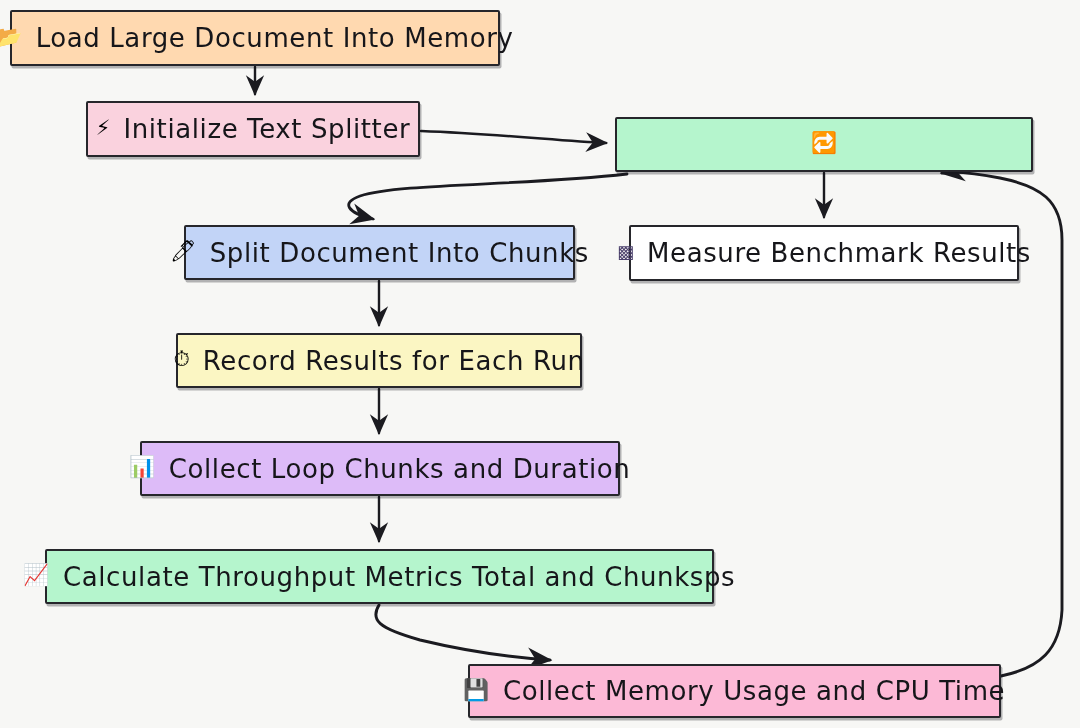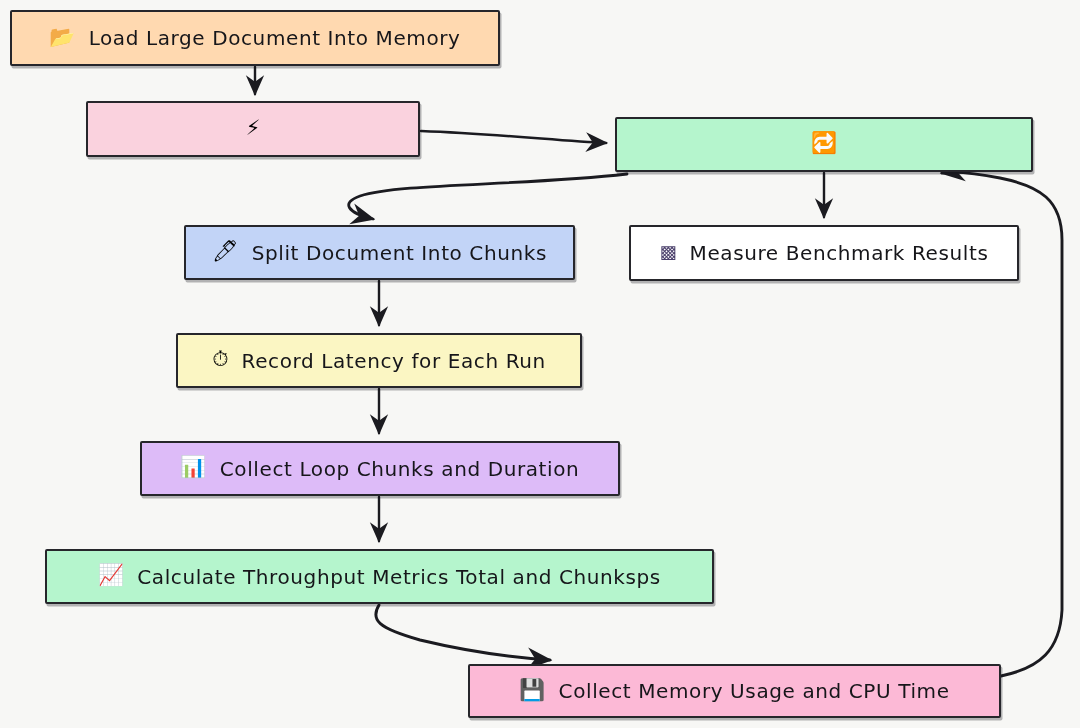--- a/index.html
+++ b/index.html
@@ -45,21 +45,21 @@
     white-space: nowrap;
   }
   .node .ico {
     font-size: 21px;
     line-height: 1;
     display: inline-block;
     transform: translateY(-1px);
   }
   .node .lbl {
     font-family: "DejaVu Sans", sans-serif;
-    font-size: 20px;
+    font-size: 26px;
     letter-spacing: 0.6px;
     color: #16161a;
   }
 </style>
 </head>
 <body>
 
 <div id="canvas">
 
   <svg class="edges" viewBox="0 0 1080 728" xmlns="http://www.w3.org/2000/svg">
@@ -94,20 +94,21 @@
   <div class="node" style="left:10px; top:10px; width:490px; height:56px; background:#ffd9b0;">
     <span class="inner">
       <span class="ico">📂</span>
       <span class="lbl">Load Large Document Into Memory</span>
     </span>
   </div>
 
   <div class="node" style="left:86px; top:101px; width:334px; height:56px; background:#fad2de;">
     <span class="inner">
       <span class="ico">⚡</span>
+      <span class="lbl">Initialize Text Splitter</span>
     </span>
   </div>
 
   <div class="node" style="left:615px; top:117px; width:418px; height:55px; background:#b5f5cd;">
     <span class="inner">
       <span class="ico">🔁</span>
     </span>
   </div>
 
   <div class="node" style="left:184px; top:225px; width:391px; height:55px; background:#c2d4f7;">
@@ -120,21 +121,21 @@
   <div class="node" style="left:629px; top:225px; width:390px; height:56px; background:#ffffff;">
     <span class="inner">
       <span class="ico" style="font-size:18px; color:#4a3f6b;">▩</span>
       <span class="lbl">Measure Benchmark Results</span>
     </span>
   </div>
 
   <div class="node" style="left:176px; top:333px; width:406px; height:55px; background:#fbf6c3;">
     <span class="inner">
       <span class="ico">⏱</span>
-      <span class="lbl">Record Latency for Each Run</span>
+      <span class="lbl">Record Results for Each Run</span>
     </span>
   </div>
 
   <div class="node" style="left:140px; top:441px; width:480px; height:55px; background:#ddbbf8;">
     <span class="inner">
       <span class="ico">📊</span>
       <span class="lbl">Collect Loop Chunks and Duration</span>
     </span>
   </div>
 

